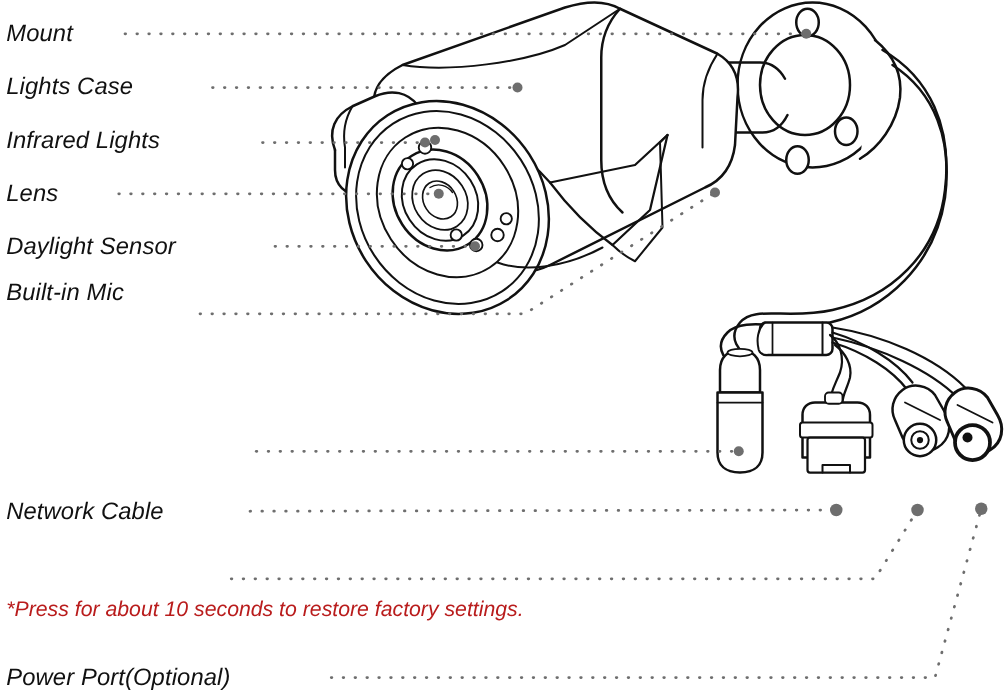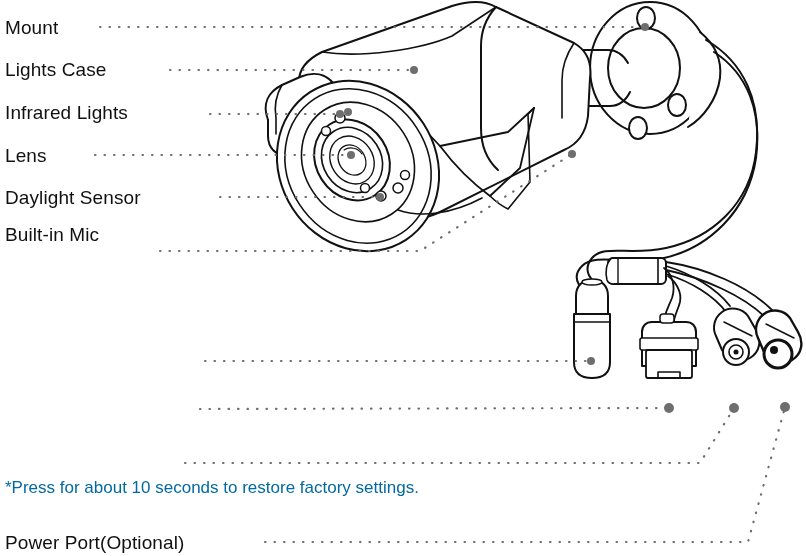--- a/index.html
+++ b/index.html
@@ -7,20 +7,21 @@
     padding: 0;
     background: #ffffff;
   }
   #stage {
     position: relative;
     width: 806px;
     height: 556px;
     background: #ffffff;
     overflow: hidden;
     font-family: "Liberation Sans", sans-serif;
+    font-style: italic;
   }
   #diagram-svg {
     position: absolute;
     left: 0;
     top: 0;
     width: 806px;
     height: 556px;
   }
   .label {
     position: absolute;
@@ -32,21 +33,21 @@
     white-space: nowrap;
     letter-spacing: 0.1px;
     line-height: 1;
   }
   .footnote {
     position: absolute;
     left: 5px;
     font-family: "Liberation Sans", sans-serif;
     font-size: 17px;
     font-weight: 400;
-    color: #0369a1;
+    color: #b91c1c;
     white-space: nowrap;
     line-height: 1;
   }
 </style>
 </head>
 <body>
 
 <div id="stage">
 
   <svg id="diagram-svg" viewBox="0 0 806 556">
@@ -226,16 +227,17 @@
       <circle cx="785" cy="407" r="5"></circle>
     </g>
   </svg>
 
   <div class="label" style="top:18px">Mount</div>
   <div class="label" style="top:60px">Lights Case</div>
   <div class="label" style="top:103px">Infrared Lights</div>
   <div class="label" style="top:146px">Lens</div>
   <div class="label" style="top:188px">Daylight Sensor</div>
   <div class="label" style="top:225px">Built-in Mic</div>
+  <div class="label" style="top:400px">Network Cable</div>
   <div class="footnote" style="top:479px">*Press for about 10 seconds to restore factory settings.</div>
   <div class="label" style="top:533px">Power Port(Optional)</div>
 
 </div>
 
 </body></html>

